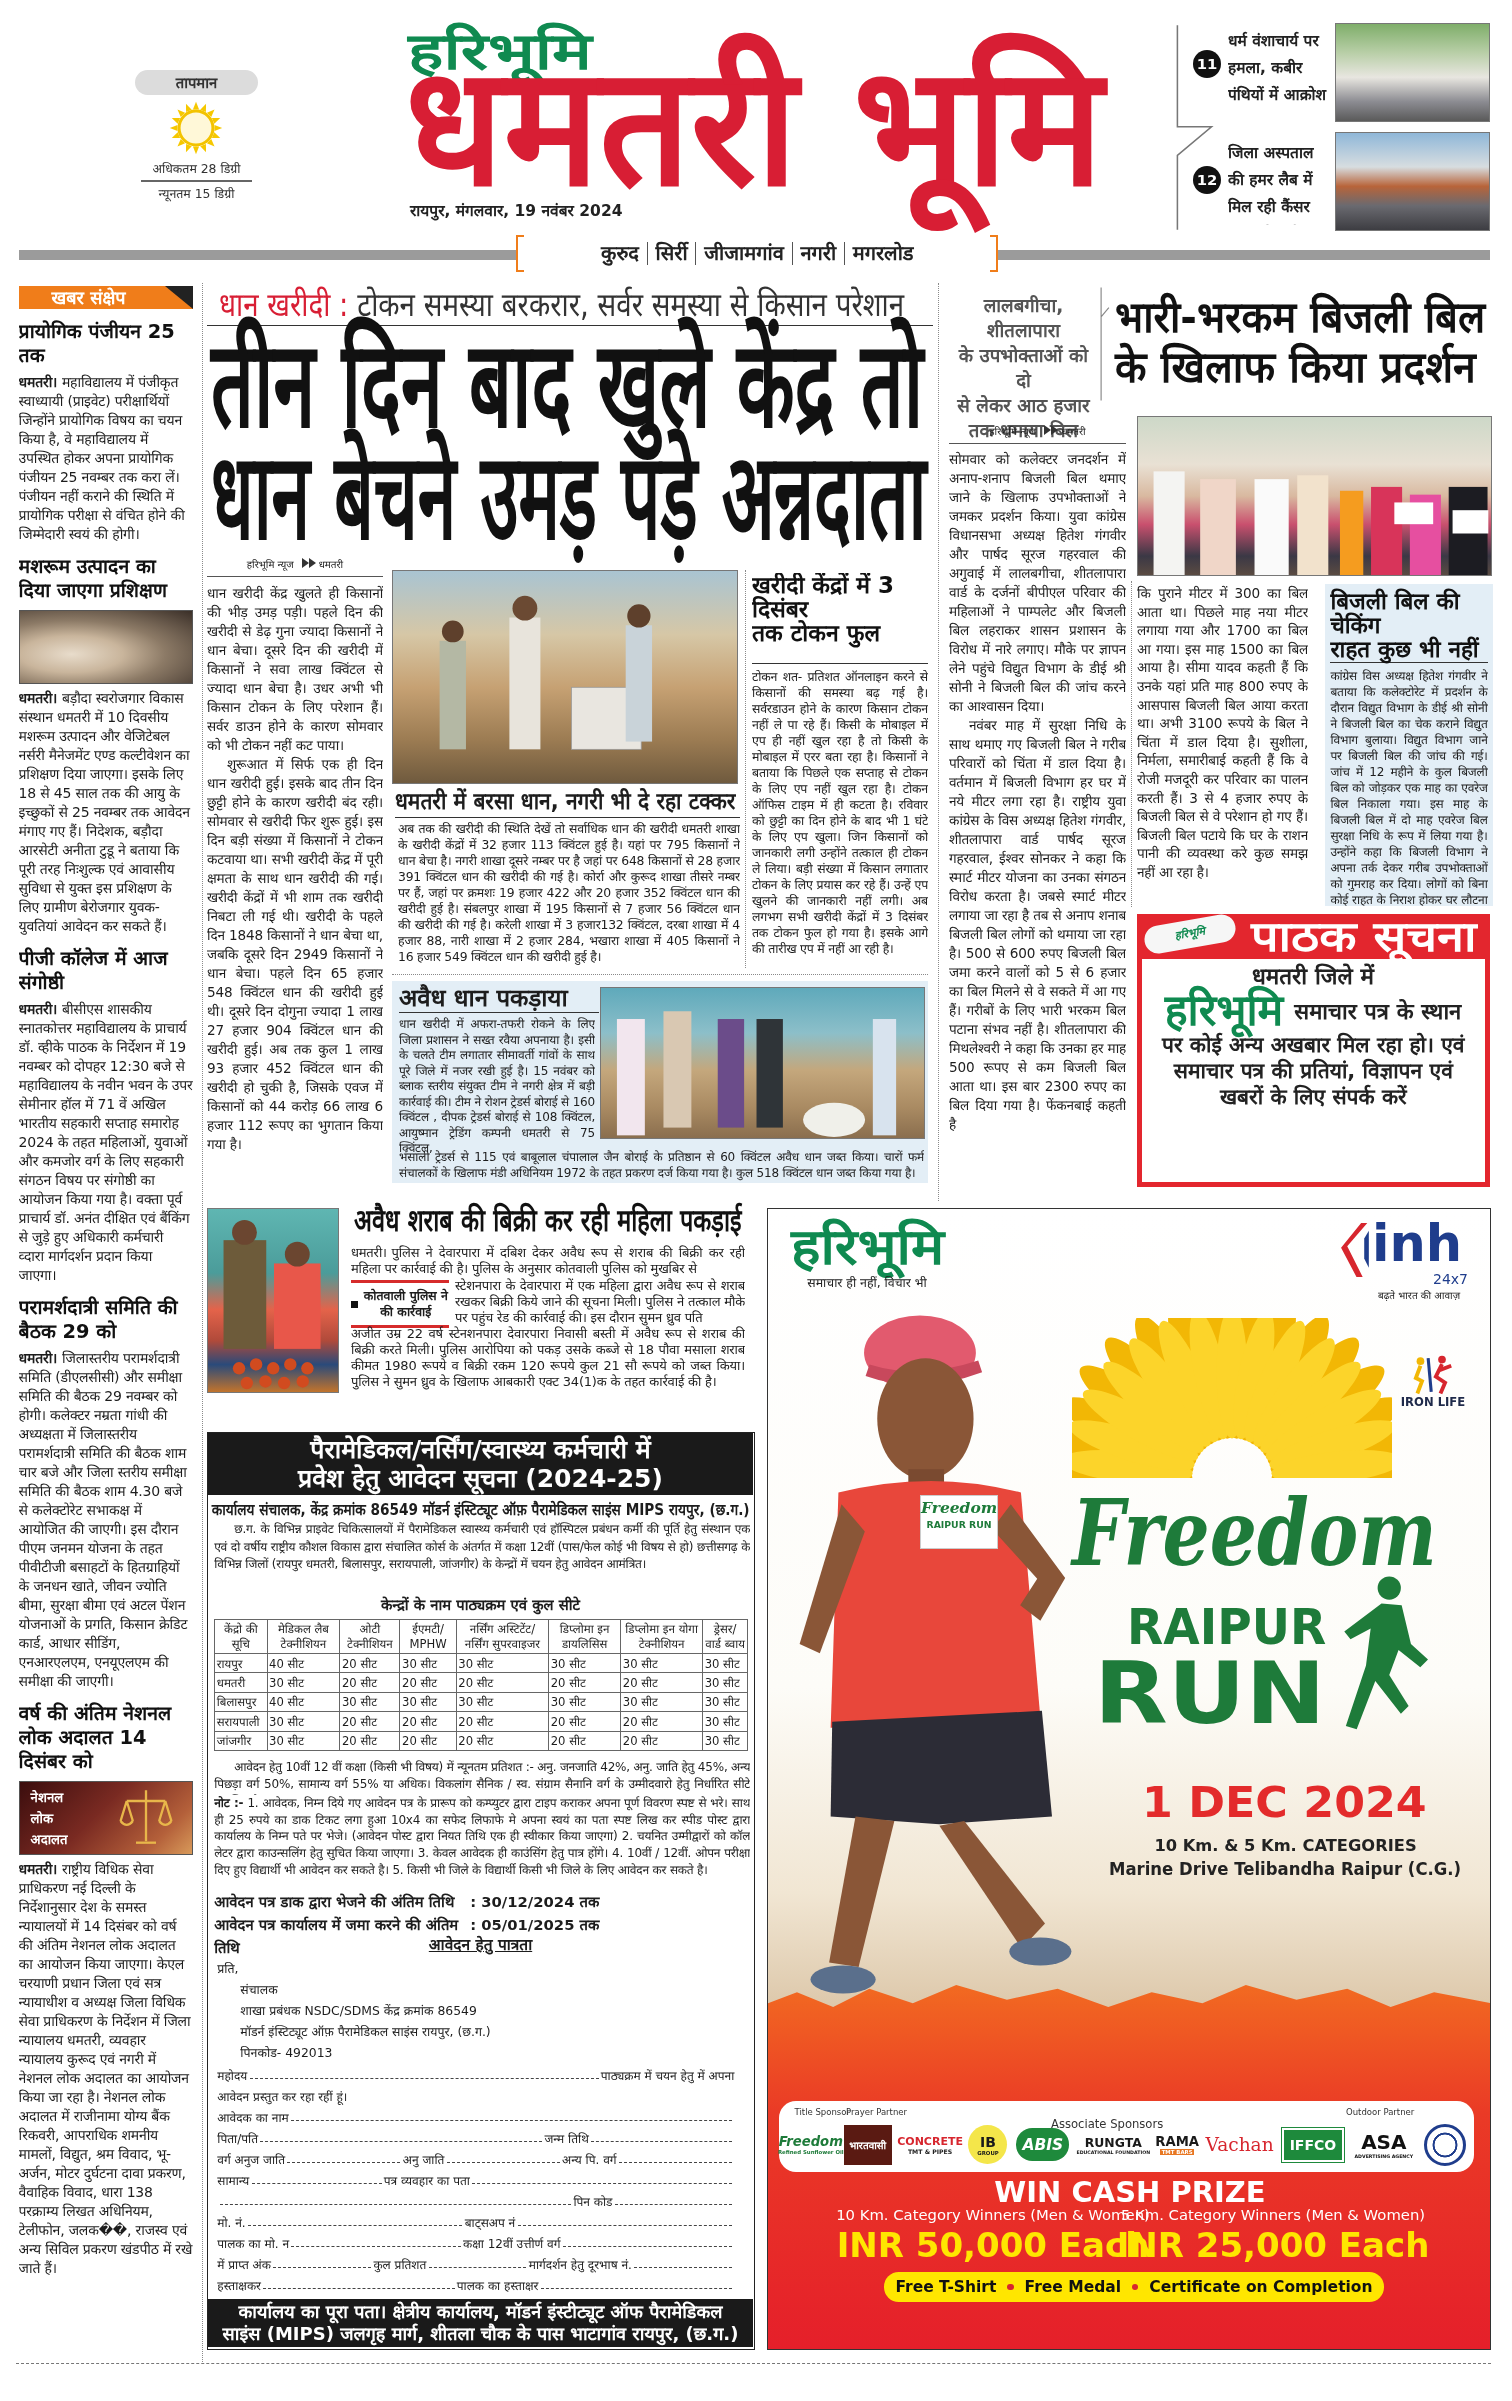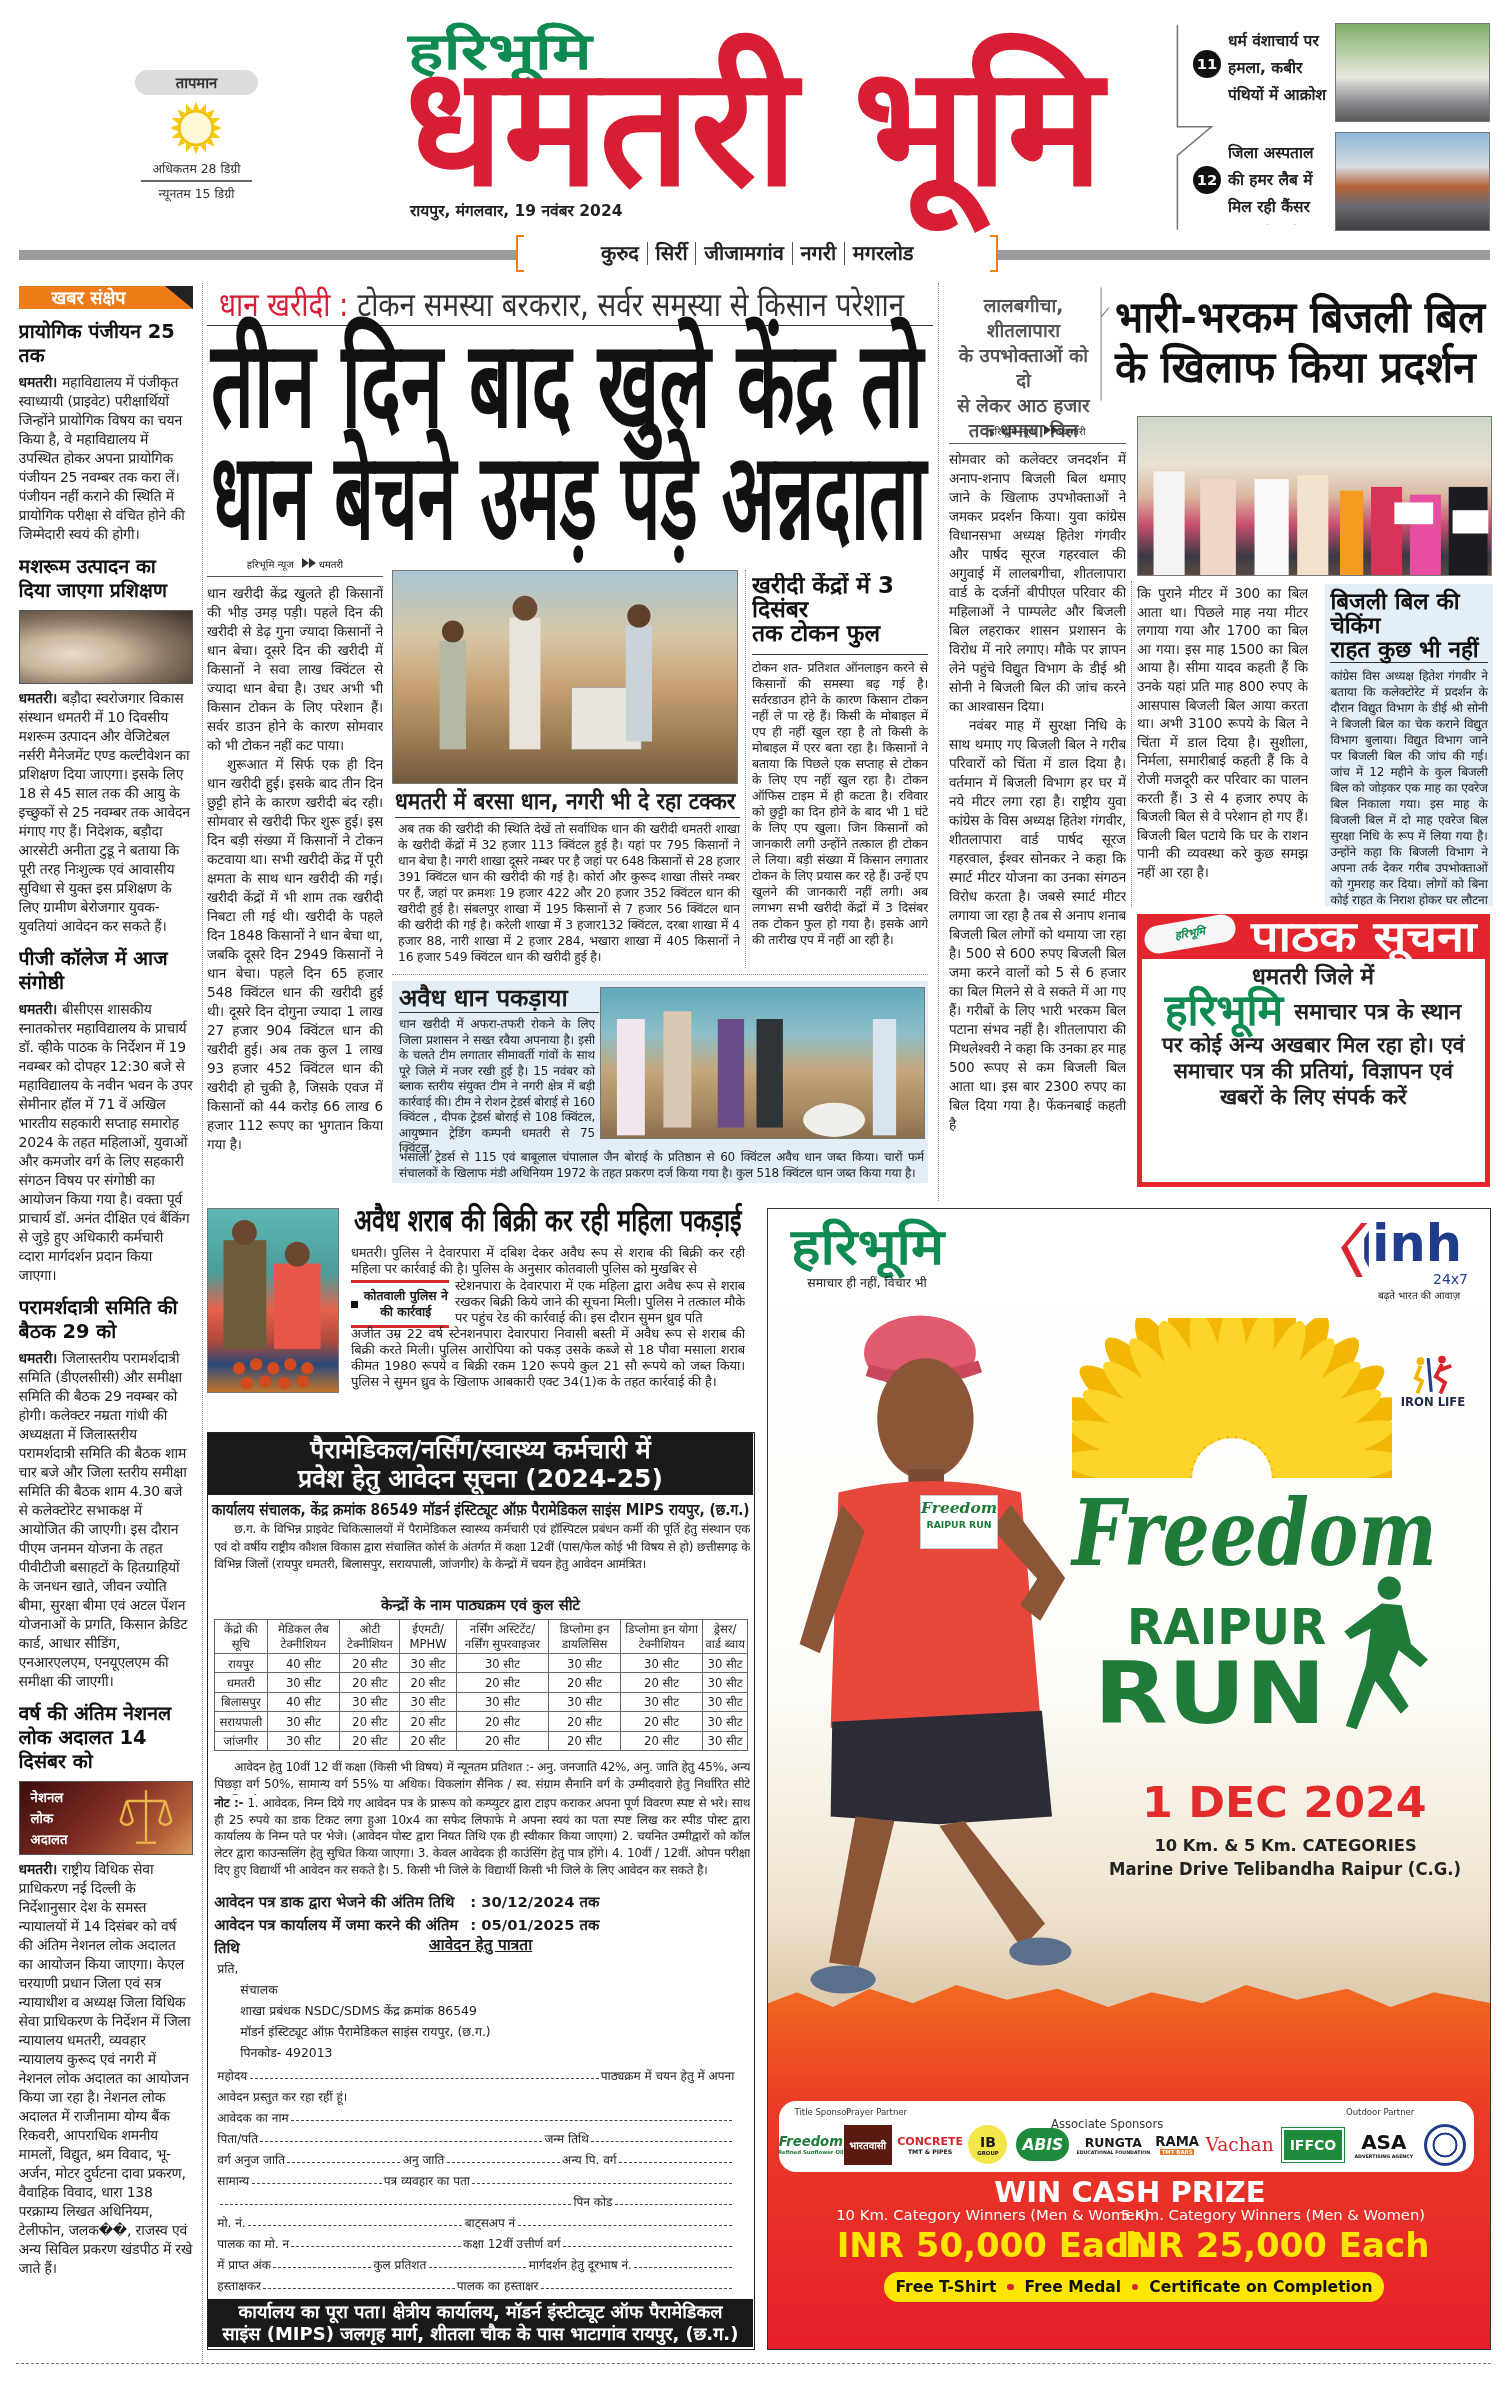--- a/index.html
+++ b/index.html
@@ -37,21 +37,21 @@
 .brief-img{height:74px;margin-top:7.8px;border:0.8px solid #555}
 
 .byline{font-size:10px;color:#222;border-bottom:1.2px solid #555}
 .arrows{display:inline-flex;align-items:center;margin:0 3.1px 0 7.8px}
 .arr{display:inline-block;width:0;height:0;border-top:5.4px solid transparent;border-bottom:5.4px solid transparent;border-left:7px solid #333}
 
 .sidehead{font-weight:bold;font-size:23px;line-height:24px;color:#111}
 
 .notice{border:5.4px solid var(--notice);border-top:none;background:#fff}
 
-table.seats{border-collapse:collapse;width:100%;font-size:11.6px;text-align:center}
+table.seats{border-collapse:collapse;width:100%;font-size:11.6px;}
 table.seats th,table.seats td{border:0.8px solid #666;padding:0 1.6px}
 table.seats th{font-weight:normal;line-height:14.8px;height:34px}
 table.seats td{height:19.4px}
 .frow{display:flex;align-items:flex-end;height:21px;font-size:12px;white-space:nowrap}
 .blank{flex:1;border-bottom:0.8px dashed #444;margin:0 2.3px 4.7px;height:0.8px}
 .addr{font-size:12.4px;line-height:21px}
 
 .fad{border:1.6px solid #333;overflow:hidden;background:linear-gradient(180deg,#ffffff 0%,#fdfcf8 42%,#f1e6d3 60%,#cdb08a 78%,#9c7b55 100%)}
 .fad-bottom{background:linear-gradient(180deg,#f26a21 0%,#ea3a26 35%,#e51f2a 100%);clip-path:polygon(0 5%,4% 2%,9% 6%,14% 1%,20% 5%,26% 0,33% 4%,40% 1%,47% 6%,53% 2%,60% 5%,66% 0,73% 4%,80% 1%,86% 6%,92% 2%,100% 5%,100% 100%,0 100%)}
 .sponsor-box{background:#fff;border-radius:17px}
@@ -191,21 +191,21 @@
       <rect x="60" y="90" width="34" height="140" fill="#b4b8a4"></rect>
         <circle cx="77" cy="78" r="14" fill="#5e402c"></circle>
     </svg>
   </div>
   <div class="a fit" style="left:395px;top:787px;width:345px;height:28px;font-size:23px;line-height:28px;font-weight:bold"><span style="transform: scaleX(0.910069);">धमतरी में बरसा धान, नगरी भी दे रहा टक्कर</span></div>
   <div class="a rule" style="left:395px;top:817px;width:345px"></div>
   <div class="a txt-s" style="left:398px;top:821px;width:342px;height:148px">अब तक की खरीदी की स्थिति देखें तो सर्वाधिक धान की खरीदी धमतरी शाखा के खरीदी केंद्रों में 32 हजार 113 क्विंटल हुई है। यहां पर 795 किसानों ने धान बेचा है। नगरी शाखा दूसरे नम्बर पर है जहां पर 648 किसानों से 28 हजार 391 क्विंटल धान की खरीदी की गई है। कोर्रा और कुरूद शाखा तीसरे नम्बर पर हैं, जहां पर क्रमशः 19 हजार 422 और 20 हजार 352 क्विंटल धान की खरीदी हुई है। संबलपुर शाखा में 195 किसानों से 7 हजार 56 क्विंटल धान की खरीदी की गई है। करेली शाखा में 3 हजार132 क्विंटल, दरबा शाखा में 4 हजार 88, नारी शाखा में 2 हजार 284, भखारा शाखा में 405 किसानों ने 16 हजार 549 क्विंटल धान की खरीदी हुई है।</div>
 
   <div class="a vdots" style="left:745px;top:570px;height:398px"></div>
   <aside class="a" style="left:752px;top:573px;width:176px;height:394px;overflow:hidden">
-    <div class="sidehead" style="border-bottom:1.2px solid #333;padding-bottom:9px">
+    <div class="sidehead" style="border-bottom:1.2px solid #333;padding-bottom:18px">
       <div>खरीदी केंद्रों में 3 दिसंबर</div>
       <div>तक टोकन फुल</div>
     </div>
     <div class="txt-s" style="margin-top:4.7px">टोकन शत- प्रतिशत ऑनलाइन करने से किसानों की समस्या बढ़ गई है। सर्वरडाउन होने के कारण किसान टोकन नहीं ले पा रहे हैं। किसी के मोबाइल में एप ही नहीं खुल रहा है तो किसी के मोबाइल में एरर बता रहा है। किसानों ने बताया कि पिछले एक सप्ताह से टोकन के लिए एप नहीं खुल रहा है। टोकन ऑफिस टाइम में ही कटता है। रविवार को छुट्टी का दिन होने के बाद भी 1 घंटे के लिए एप खुला। जिन किसानों को जानकारी लगी उन्होंने तत्काल ही टोकन ले लिया। बड़ी संख्या में किसान लगातार टोकन के लिए प्रयास कर रहे हैं। उन्हें एप खुलने की जानकारी नहीं लगी। अब लगभग सभी खरीदी केंद्रों में 3 दिसंबर तक टोकन फुल हो गया है। इसके आगे की तारीख एप में नहीं आ रही है।</div>
   </aside>
 
   <div class="a hdots" style="left:392px;top:974px;width:536px"></div>
   <div class="a" style="left:392px;top:981px;width:536px;height:202px;background:var(--boxblue);overflow:hidden">
     <div class="a" style="left:7px;top:3.1px;font-size:24px;line-height:28px;font-weight:bold">अवैध धान पकड़ाया</div>
     <div class="a rule" style="left:7px;top:31px;width:200px"></div>

